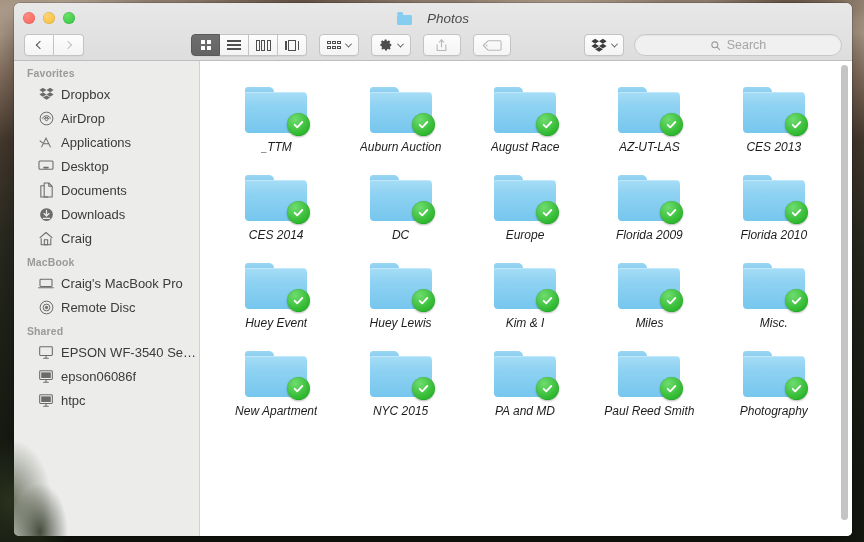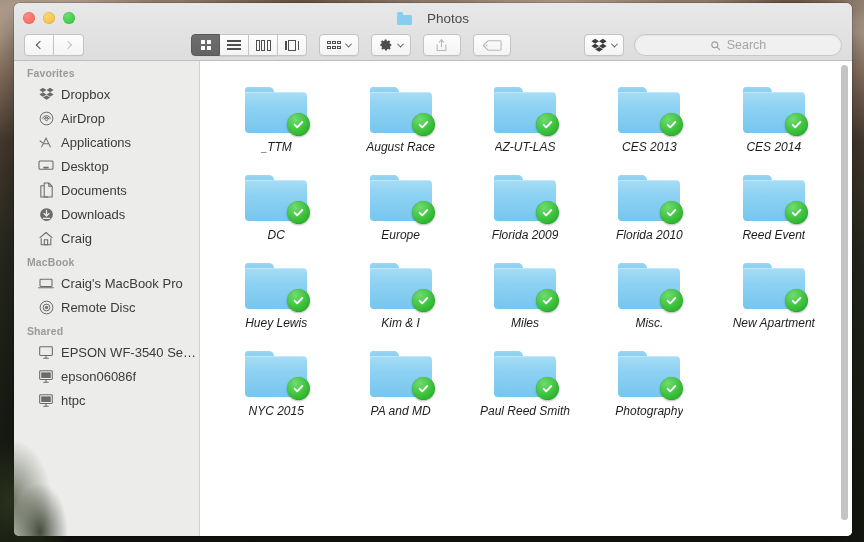--- a/index.html
+++ b/index.html
@@ -94,20 +94,21 @@
     position: absolute;
     left: 0; right: 0;
     top: 8px;
     display: flex;
     align-items: center;
     justify-content: center;
     gap: 15px;
     font-size: 13.5px;
     color: #4a4a4a;
     pointer-events: none;
+    font-style: italic;
   }
   .title-folder {
     width: 15px; height: 12px;
     position: relative;
     display: inline-block;
   }
   .title-folder i {
     position: absolute;
     left: 0; bottom: 0;
     width: 15px; height: 10px;
@@ -640,20 +641,32 @@
             <div class="cell">
               <div class="folder">
                 <div class="back"></div>
                 <div class="front"></div>
                 <div class="badge">
                   <svg width="13" height="13" viewBox="0 0 24 24" fill="none" stroke="#fff" stroke-width="3.4" stroke-linecap="round" stroke-linejoin="round">
                     <path d="M5 12.6l4.6 4.6L19 7.4"></path>
                   </svg>
                 </div>
               </div>
+              <div class="cell-label">Auburn Auction</div>
+            </div>
+            <div class="cell">
+              <div class="folder">
+                <div class="back"></div>
+                <div class="front"></div>
+                <div class="badge">
+                  <svg width="13" height="13" viewBox="0 0 24 24" fill="none" stroke="#fff" stroke-width="3.4" stroke-linecap="round" stroke-linejoin="round">
+                    <path d="M5 12.6l4.6 4.6L19 7.4"></path>
+                  </svg>
+                </div>
+              </div>
               <div class="cell-label">August Race</div>
             </div>
             <div class="cell">
               <div class="folder">
                 <div class="back"></div>
                 <div class="front"></div>
                 <div class="badge">
                   <svg width="13" height="13" viewBox="0 0 24 24" fill="none" stroke="#fff" stroke-width="3.4" stroke-linecap="round" stroke-linejoin="round">
                     <path d="M5 12.6l4.6 4.6L19 7.4"></path>
                   </svg>
@@ -736,21 +749,21 @@
             <div class="cell">
               <div class="folder">
                 <div class="back"></div>
                 <div class="front"></div>
                 <div class="badge">
                   <svg width="13" height="13" viewBox="0 0 24 24" fill="none" stroke="#fff" stroke-width="3.4" stroke-linecap="round" stroke-linejoin="round">
                     <path d="M5 12.6l4.6 4.6L19 7.4"></path>
                   </svg>
                 </div>
               </div>
-              <div class="cell-label">Reed Event</div>
+              <div class="cell-label">Huey Event</div>
             </div>
             <div class="cell">
               <div class="folder">
                 <div class="back"></div>
                 <div class="front"></div>
                 <div class="badge">
                   <svg width="13" height="13" viewBox="0 0 24 24" fill="none" stroke="#fff" stroke-width="3.4" stroke-linecap="round" stroke-linejoin="round">
                     <path d="M5 12.6l4.6 4.6L19 7.4"></path>
                   </svg>
                 </div>

